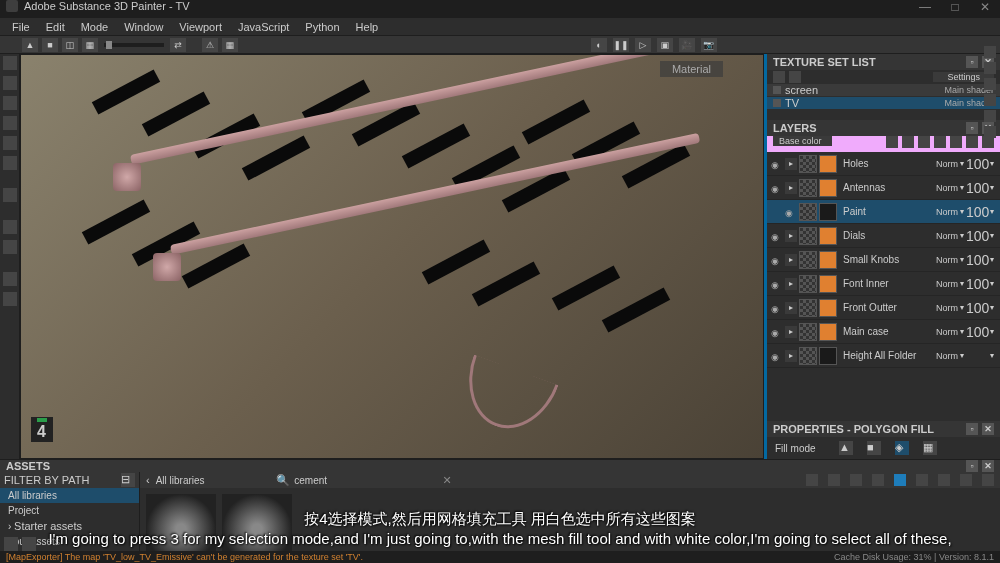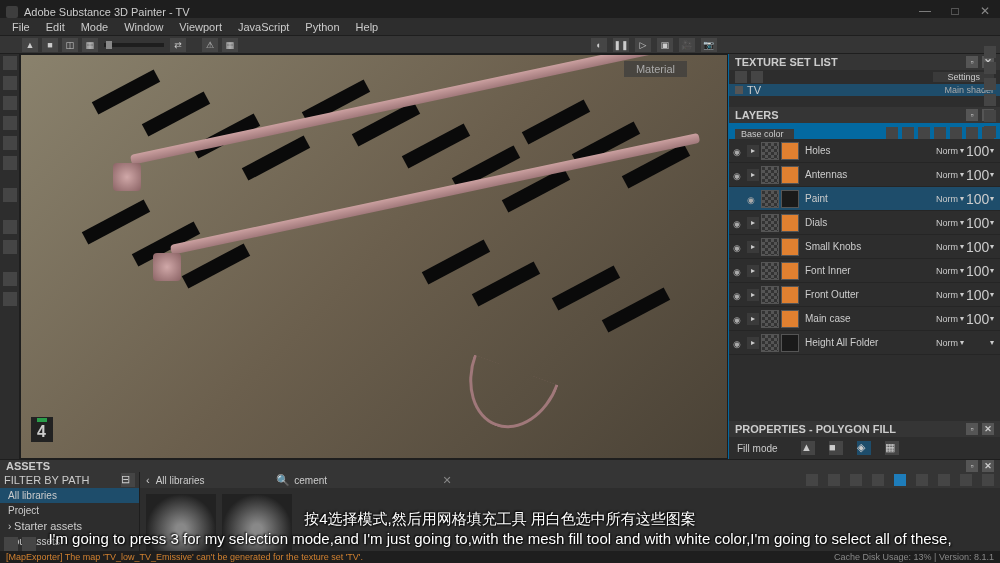--- a/index.html
+++ b/index.html
@@ -1,18 +1,18 @@
 <!DOCTYPE html>
 <html><head>
 <meta charset="utf-8">
 <style>
 * { margin: 0; padding: 0; box-sizing: border-box; font-family: "Segoe UI", Tahoma, sans-serif; font-size: 11px; color: #ccc; user-select: none; }
 body { width: 1000px; height: 563px; background: #2d2d2d; overflow: hidden; position: relative; }
 
-.titlebar { height: 18px; background: #1e1e1e; display: flex; align-items: flex-end; padding-left: 6px; }
+.titlebar { height: 18px; background: #1e1e1e; display: flex; align-items: flex-start; padding-left: 6px; }
 .titlebar .logo { width: 12px; height: 12px; background: #3e3e3e; border-radius: 2px; margin-right: 6px; }
 .titlebar .spacer { flex: 1; }
 .titlebar .winbtn { width: 30px; text-align: center; font-size: 12px; color: #888; }
 
 .menubar { height: 18px; background: #2d2d2d; display: flex; align-items: center; padding-left: 4px; border-bottom: 1px solid #1e1e1e; }
 .menubar span { padding: 0 8px; }
 
 .toolbar { height: 18px; background: #353535; display: flex; align-items: center; padding-left: 20px; border-bottom: 1px solid #1e1e1e; }
 .toolbar .tbtn { width: 16px; height: 14px; background: #454545; margin: 0 2px; display: flex; align-items: center; justify-content: center; font-size: 9px; }
 .toolbar .slider { width: 60px; height: 4px; background: #1e1e1e; margin: 0 4px; position: relative; }
@@ -27,35 +27,35 @@
 
 .viewport { flex: 1; background: linear-gradient(135deg, #8a826d 0%, #6b5f4d 50%, #4a4236 100%); position: relative; overflow: hidden; border: 1px solid #1e1e1e; }
 .vent { position: absolute; width: 70px; height: 14px; background: #0a0a0a; transform: rotate(-28deg); }
 .pipe { position: absolute; height: 10px; background: linear-gradient(#cba0a0,#a0787a); transform-origin: left; border-radius: 4px; }
 .joint { position: absolute; width: 28px; height: 28px; background: radial-gradient(#d0a8a8,#8a6264); border-radius: 4px; }
 .material-overlay { position: absolute; top: 6px; right: 40px; background: rgba(60,60,60,.7); padding: 2px 12px; color: #aaa; }
 .mode-badge { position: absolute; left: 10px; bottom: 16px; background: #222; padding: 1px 6px; font-size: 16px; font-weight: bold; }
 .mode-badge::before { content:""; display:block; height:4px; width:10px; background:#2a9d4a; margin-bottom:1px; }
 .cable { position: absolute; bottom: 30px; left: 440px; width: 90px; height: 60px; border: 3px solid #a0787a; border-radius: 50% 50% 0 0 / 100% 100% 0 0; border-bottom: none; transform: rotate(200deg); }
 
-.right-panel { width: 272px; background: #2d2d2d; border-left: 1px solid #0369a1; display: flex; flex-direction: column; }
+.right-panel { width: 236px; background: #2d2d2d; border-left: 3px solid #0369a1; display: flex; flex-direction: column; }
 .rp-hdr { height: 16px; background: #353535; display: flex; align-items: center; padding: 0 6px; font-size: 10px; font-weight: 600; }
 .rp-hdr .sp { flex:1; }
 .rp-hdr .ic { width:12px; height:12px; margin-left:4px; background:#555; font-size:9px; text-align:center; line-height:12px; }
 .settings-row { height: 14px; display:flex; align-items:center; padding:0 6px; background:#2d2d2d; }
 .settings-row .ic { width:12px; height:12px; background:#454545; margin-right:4px; }
 .settings-row .sp { flex:1; }
 .settings-row .sel { background:#3a3a3a; padding:0 14px; font-size:9px; }
 .txset-item { height: 12px; display: flex; align-items: center; padding: 0 6px; background: #3a3a3a; margin-bottom:1px; }
 .txset-item.selected { background: #1e4d6b; }
 .txset-item .sq { width:8px; height:8px; background:#555; margin-right:4px; }
 .txset-item .sp { flex:1; }
 .txset-item .end { font-size: 9px; color:#aaa; }
 
-.layers-tools { height: 16px; display:flex; align-items:flex-end; padding:0 6px; background:#0369a1; }
+.layers-tools { height: 16px; display:flex; align-items:flex-start; padding:0 6px; background:#f0abfc; }
 .layers-tools .combo { background:#3a3a3a; padding:0 10px 0 6px; font-size:9px; }
 .layers-tools .sp { flex:1; }
 .layers-tools .ic { width:12px; height:12px; margin-left:4px; background:#454545; }
 .layer-row { height: 24px; display:flex; align-items:center; padding:0 4px; border-bottom:1px solid #252525; }
 .layer-row.selected { background:#1e4d6b; }
 .layer-row .indent { width: 14px; }
 .layer-row .vis { width:12px; height:12px; margin-right:2px; }
 .layer-row .vis::after { content:"◉"; font-size:9px; color:#aaa; }
 .layer-row .fold { width:12px; height:12px; margin-right:2px; background:#3a3a3a; font-size:8px; text-align:center; line-height:12px; }
 .layer-row .thumb { width:18px; height:18px; background:#1a1a1a; margin-right:2px; border:1px solid #555; }
@@ -210,20 +210,26 @@
       <div class="sp"></div>
       <div class="ic">▫</div>
       <div class="ic">✕</div>
     </div>
     <div class="settings-row">
       <div class="ic"></div>
       <div class="ic"></div>
       <div class="sp"></div>
       <div class="sel">Settings</div>
     </div>
+    <div class="txset-item">
+      <div class="sq"></div>
+        <span>screen</span>
+        <div class="sp"></div>
+      <span class="end">Main shader</span>
+    </div>
     <div class="txset-item selected">
       <div class="sq"></div>
         <span>TV</span>
         <div class="sp"></div>
       <span class="end">Main shader</span>
     </div>
     <div style="height:10px"></div>
 
     <div class="rp-hdr">
       <span>LAYERS</span>
@@ -417,17 +423,17 @@
   </div>
 </div>
 
 <div class="statusbar-pre">
   <div class="ic"></div>
   <div class="ic"></div>
 </div>
 <div class="statusbar">
   <span class="warn">[MapExporter] The map 'TV_low_TV_Emissive' can't be generated for the texture set 'TV'.</span>
   <div class="sp"></div>
-  <span class="info">Cache Disk Usage:   13% | Version: 8.1.1</span>
+  <span class="info">Cache Disk Usage:   31% | Version: 8.1.1</span>
 </div>
 
 <div class="subtitle-cn">按4选择模式,然后用网格填充工具 用白色选中所有这些图案</div>
 <div class="subtitle-en">I'm going to press 3 for my selection mode,and I'm just going to,with the mesh fill tool and with white color,I'm going to select all of these,</div>
 
 </body></html>

